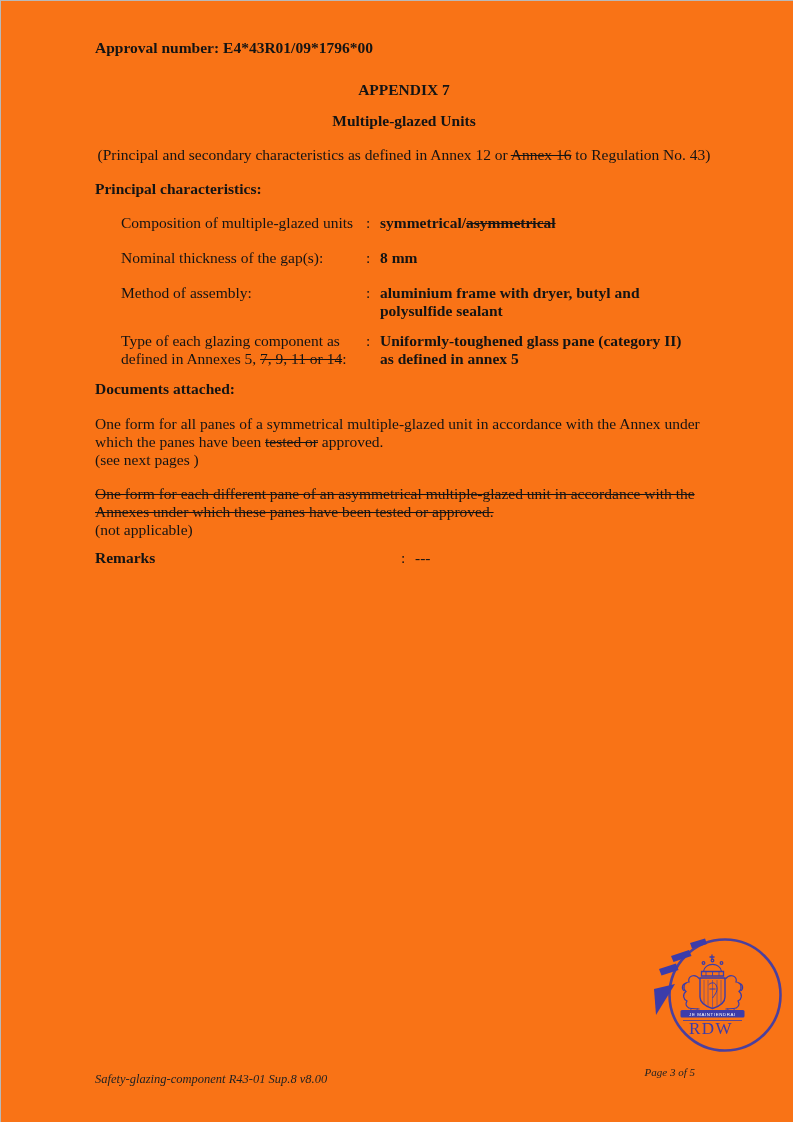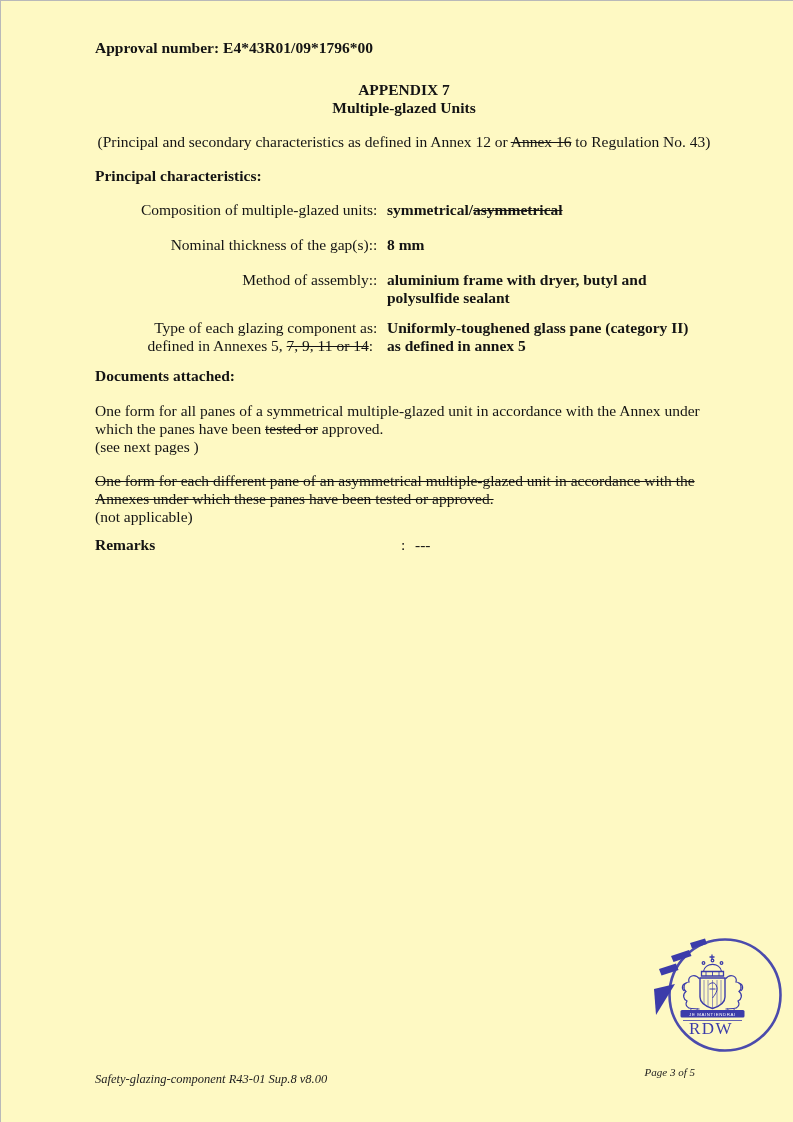--- a/index.html
+++ b/index.html
@@ -1,40 +1,40 @@
 <!DOCTYPE html>
 <html><head>
 <meta charset="utf-8">
 <style>
   html,body { margin:0; padding:0; background:#ffffff; }
   .page {
     position:relative;
     width:793px; height:1122px;
     box-sizing:border-box;
-    background:#fef9c3;
+    background:#f97316;
     border-top:1px solid #b9b9b9;
     border-left:1px solid #b9b9b9;
     font-family:"Liberation Serif", serif;
     font-size:15.5px;
     line-height:18px;
     color:#141414;
     overflow:hidden;
   }
   .content { padding:38px 80px 0 94px; }
   .bold { font-weight:bold; }
   .center { text-align:center; }
   .strike { text-decoration:line-through; }
   .approval { margin-top:0; }
   .appendix-title { margin-top:24px; }
-  .doc-title { }
+  .doc-title { margin-top:13px; }
   .subtitle { margin-top:16px; }
   .principal-heading { margin-top:16px; }
   .rows { margin-top:16px; }
   .row { display:flex; align-items:flex-start; margin-bottom:17px; }
-  .row .lbl { width:245px; margin-left:33px;text-align:right; }
+  .row .lbl { width:245px; margin-left:26px; }
   .row .colon { width:14px; }
   .row .val { width:305px;font-weight:bold; }
   .row.tight { margin-bottom:12px; }
   .documents-heading { margin-top:12px; }
   .para { margin-top:17px; width:612px; }
   .para2 { margin-top:16px; width:612px; }
   .remarks-row { display:flex; margin-top:10px; }
   .remarks-row .lbl { width:306px; }
   .remarks-row .colon { width:14px; }
   .footer-left {

